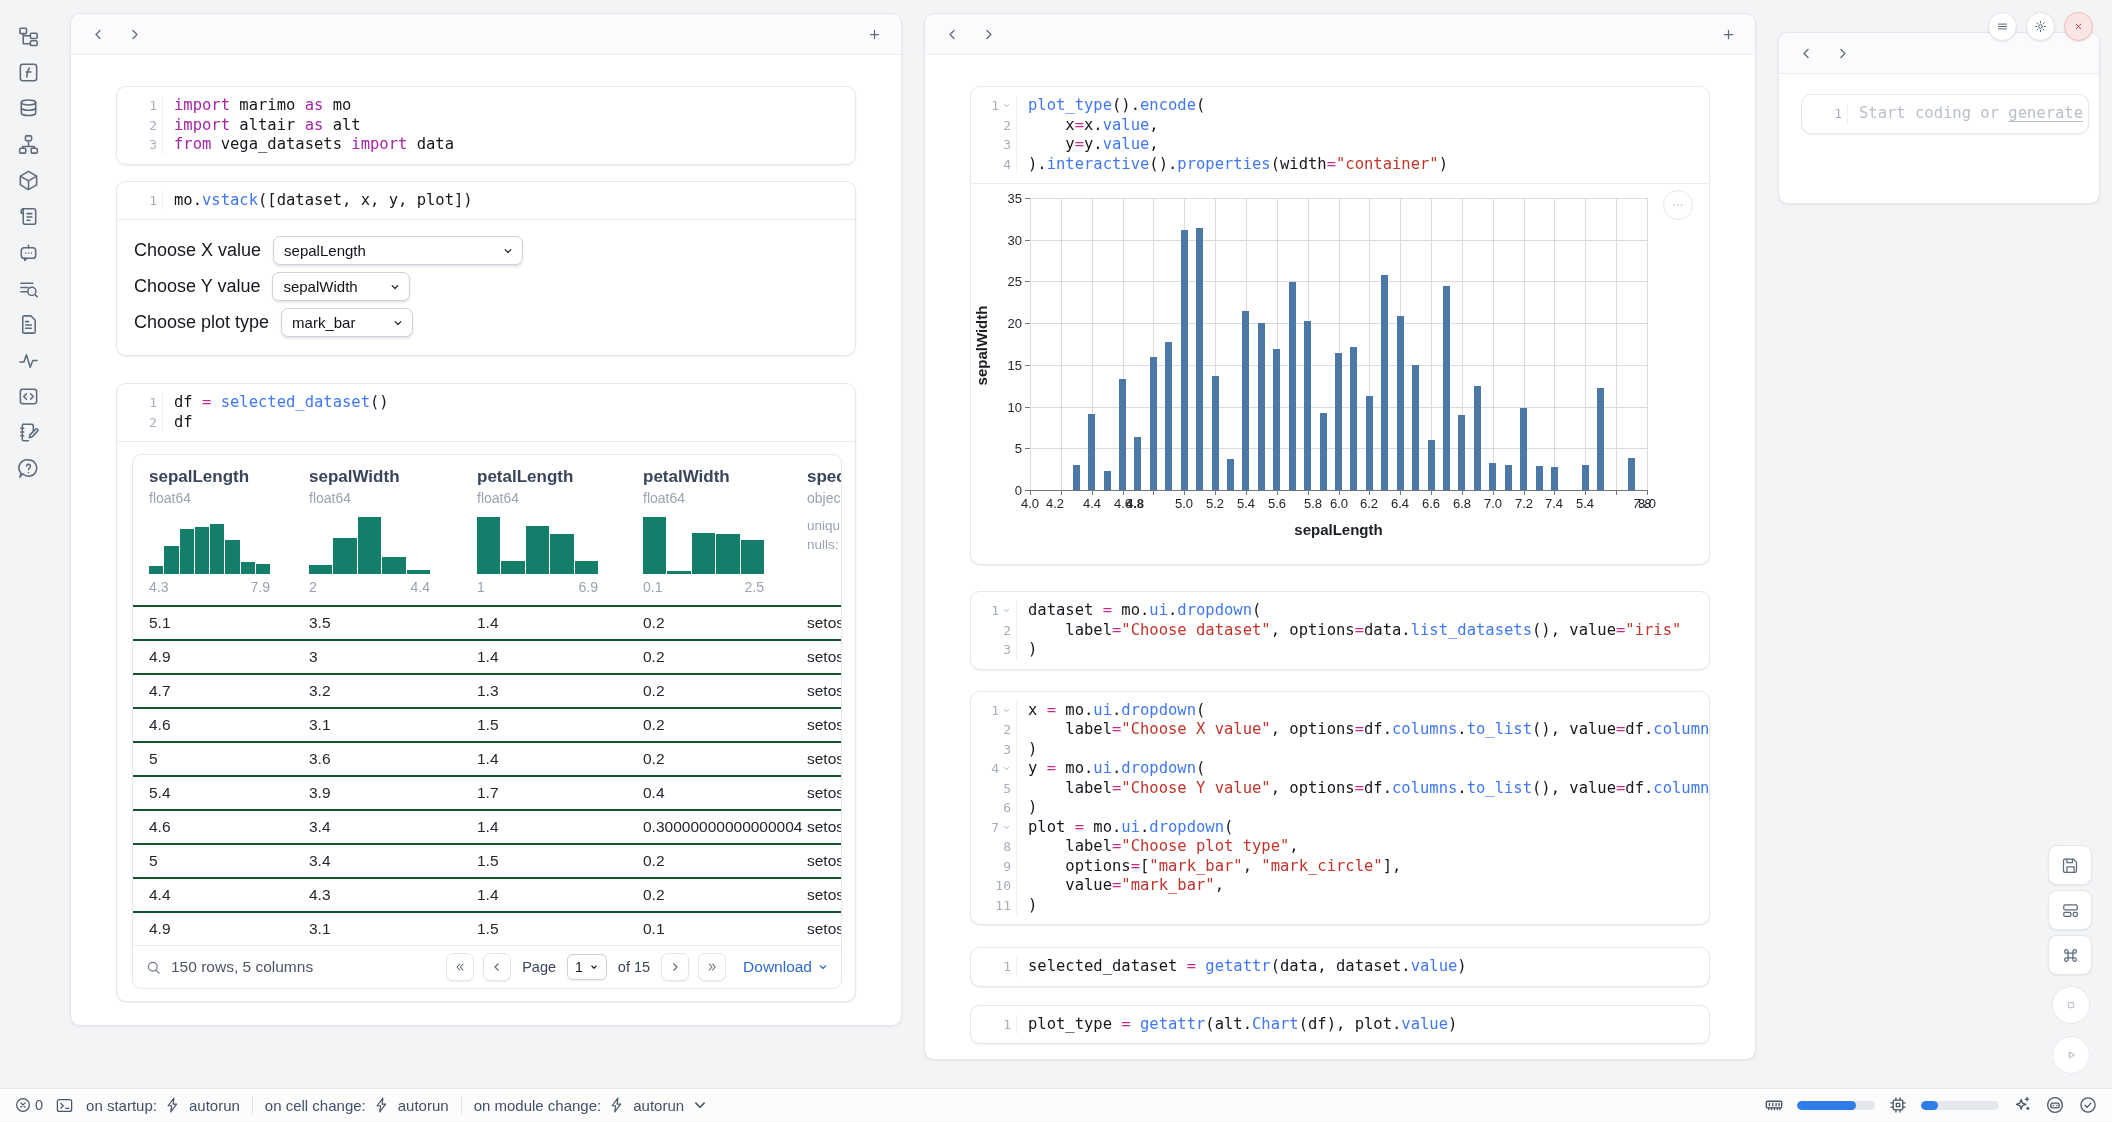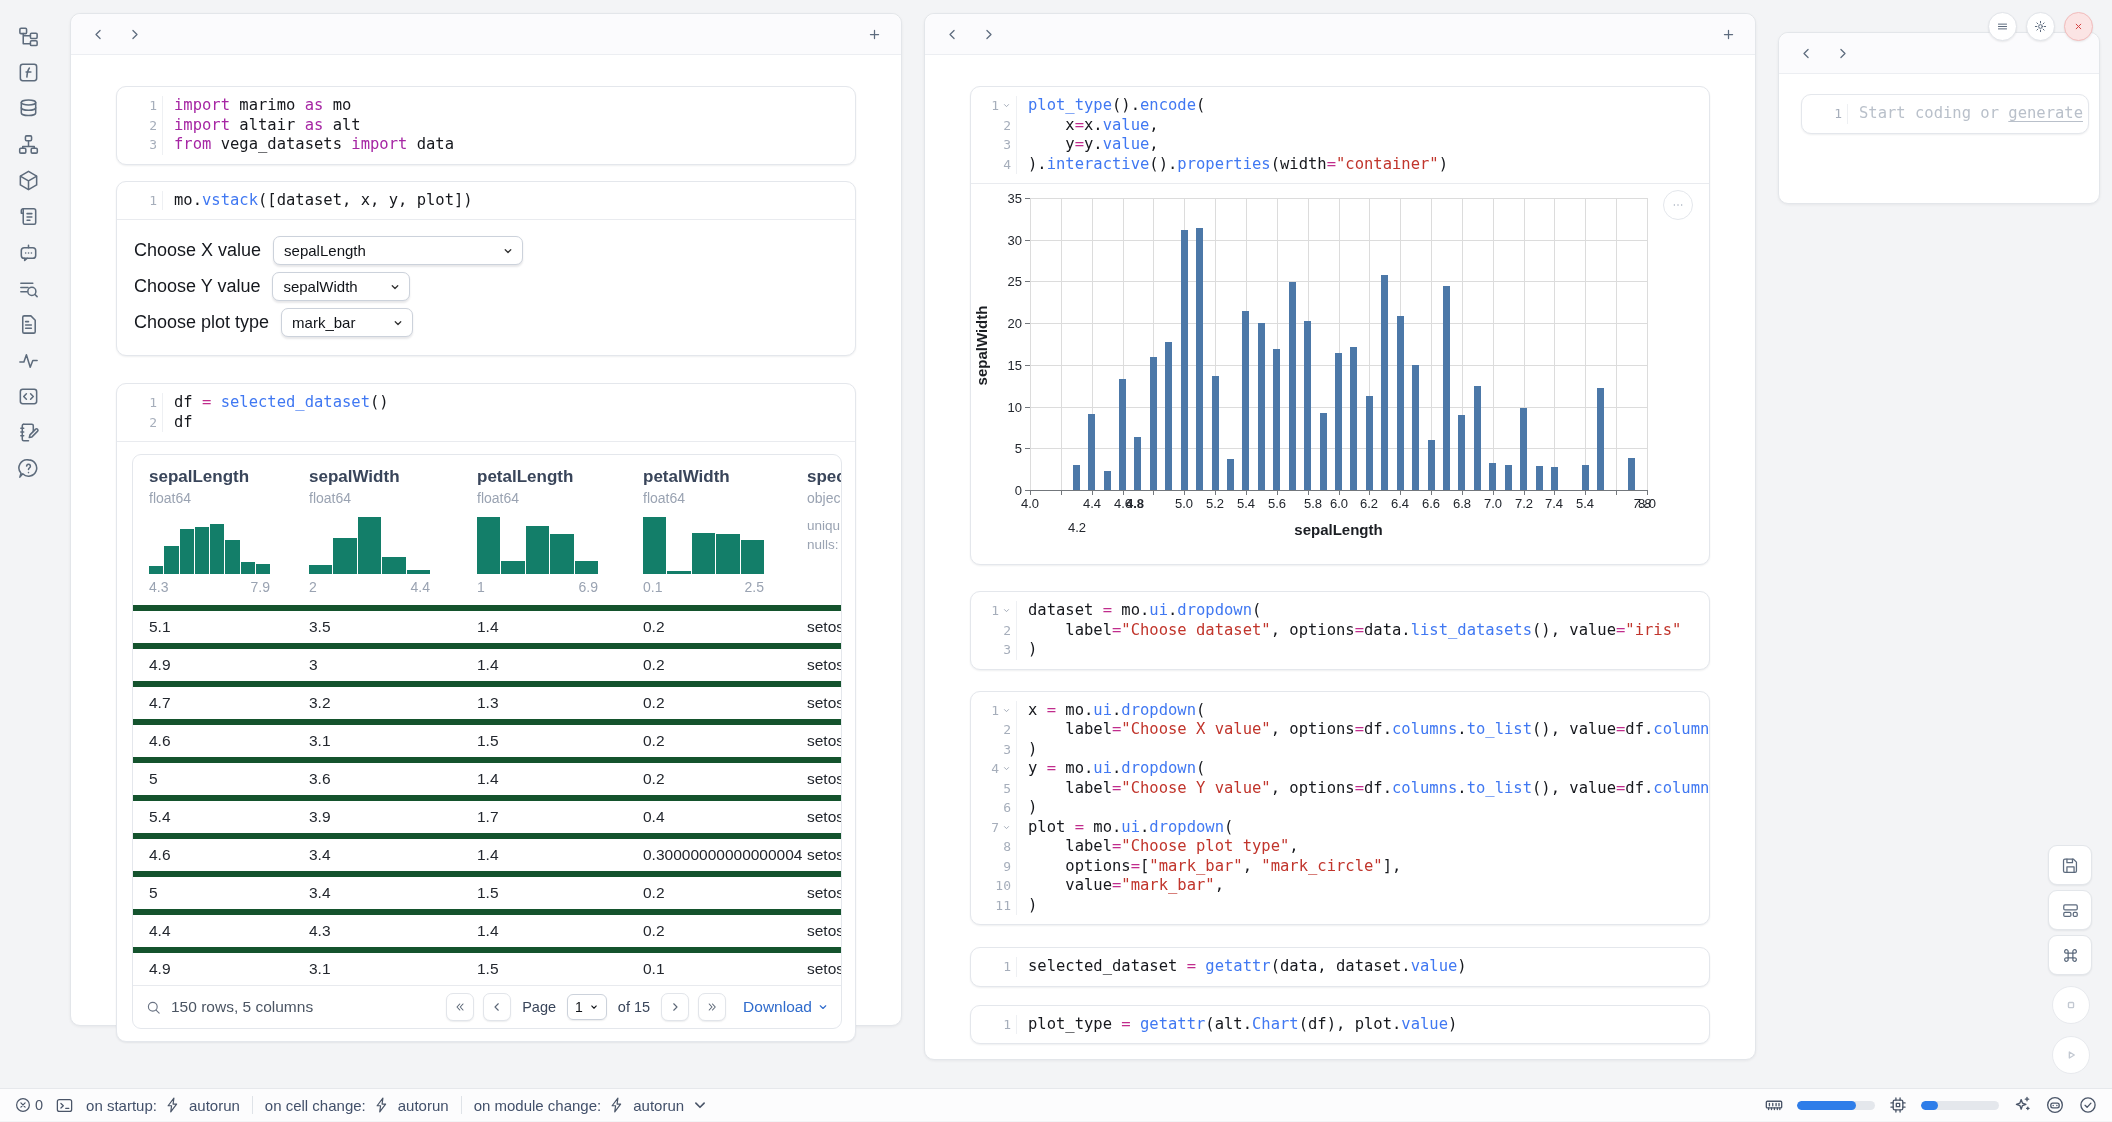--- a/index.html
+++ b/index.html
@@ -63,21 +63,21 @@
   .tablewrap{padding:12px 15px 12px 15px}
   .dtable{width:708px;border:1px solid #e4e7ec;border-radius:9px;overflow:hidden;background:#fff}
   .thead{display:grid;grid-template-columns:160px 168px 166px 164px 1fr;padding:12px 0 10px 16px}
   .colname{font-size:17px;font-weight:bold;color:#39455a}
   .coldtype{font-size:14px;color:#9aa3b2;margin-top:3px}
   .hist{width:121px;height:60px;display:flex;align-items:flex-end;gap:1px;margin-top:8px}
   .hist i{flex:1;background:#137e69;display:block}
   .rng{width:121px;display:flex;justify-content:space-between;font-size:14px;color:#9aa3b2;margin-top:5px}
   .colstats{font-size:13.5px;color:#9aa3b2;margin-top:10px;line-height:19px;white-space:nowrap;overflow:hidden}
   .trow{display:grid;grid-template-columns:160px 168px 166px 164px 1fr;height:32px;align-items:center;
-        border-top:6px solid #14532d;padding-left:16px;font-size:15.5px;color:#23272e;white-space:nowrap}
+        border-top:2px solid #14532d;padding-left:16px;font-size:15.5px;color:#23272e;white-space:nowrap}
   .tfoot{display:flex;align-items:center;height:42px;border-top:1px solid #e8eaee;padding:0 12px;gap:9px;color:#4b5563}
   .tfoot .ic.search{width:17px;height:17px;color:#6b7484}
   .tsummary{font-size:15.5px;color:#4b5563}
   .pgspacer{flex:1}
   .pgbtn{width:26px;height:26px;border:1px solid #e2e5ea;border-radius:7px;background:#fff;
          box-shadow:0 1px 1.5px rgba(16,24,40,.08);display:flex;align-items:center;justify-content:center;
          color:#5b6676;cursor:pointer}
   .pgbtn svg{width:12px;height:12px;stroke-width:2.2}
   .pglabel{font-size:14.5px;color:#39455a;margin:0 2px}
   .pgselect{display:inline-flex;align-items:center;gap:6px;height:24px;border:1px solid #ccd2db;border-radius:6px;
@@ -635,21 +635,21 @@
               <div class="bar" style="left: 490.1px; top: 210px; height: 82px; background: rgb(76, 120, 168);"></div>
               <div class="bar" style="left: 505.525px; top: 268px; height: 24px; background: rgb(76, 120, 168);"></div>
               <div class="bar" style="left: 520.95px; top: 269px; height: 23px; background: rgb(76, 120, 168);"></div>
               <div class="bar" style="left: 551.8px; top: 267px; height: 25px; background: rgb(76, 120, 168);"></div>
               <div class="bar" style="left: 567.225px; top: 190px; height: 102px; background: rgb(76, 120, 168);"></div>
               <div class="bar" style="left: 598.075px; top: 260px; height: 32px; background: rgb(76, 120, 168);"></div>
             </div>
             <div class="xtick" style="left: 59px;"></div>
             <div class="xlab" style="left: 59px;">4.0</div>
             <div class="xtick" style="left: 90px;"></div>
-            <div class="xlab" style="left: 106px; margin-top: 24px;">4.2</div>
+            <div class="xlab" style="left: 84px;">4.2</div>
             <div class="xtick" style="left: 121px;"></div>
             <div class="xlab" style="left: 121px;">4.4</div>
             <div class="xtick" style="left: 152px;"></div>
             <div class="xlab" style="left: 152px;">4.6</div>
             <div class="xtick" style="left: 182px;"></div>
             <div class="xlab" style="left: 164px; font-weight: bold;">4.8</div>
             <div class="xtick" style="left: 213px;"></div>
             <div class="xlab" style="left: 213px;">5.0</div>
             <div class="xtick" style="left: 244px;"></div>
             <div class="xlab" style="left: 244px;">5.2</div>

